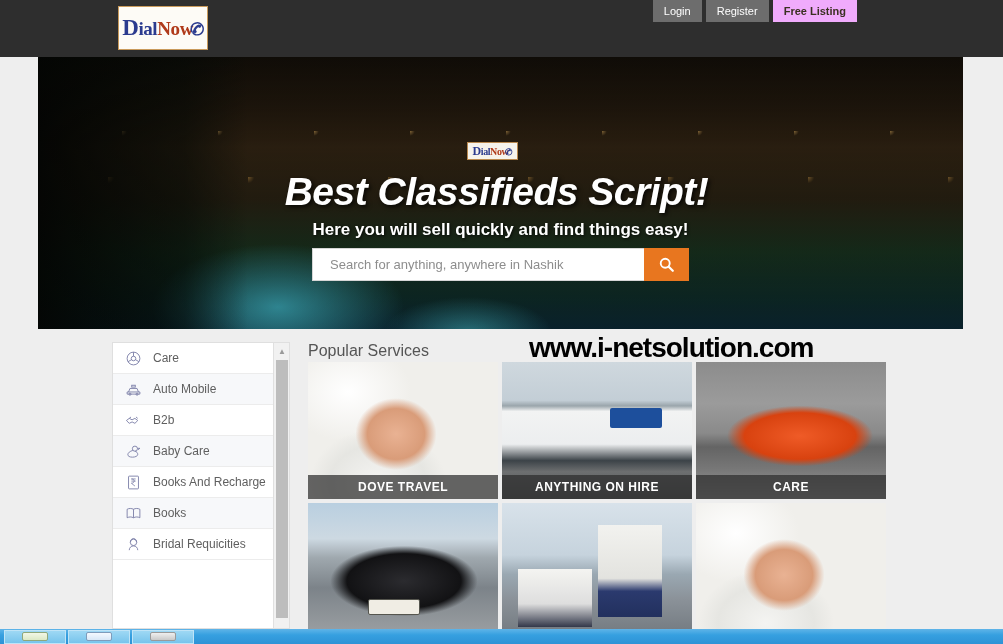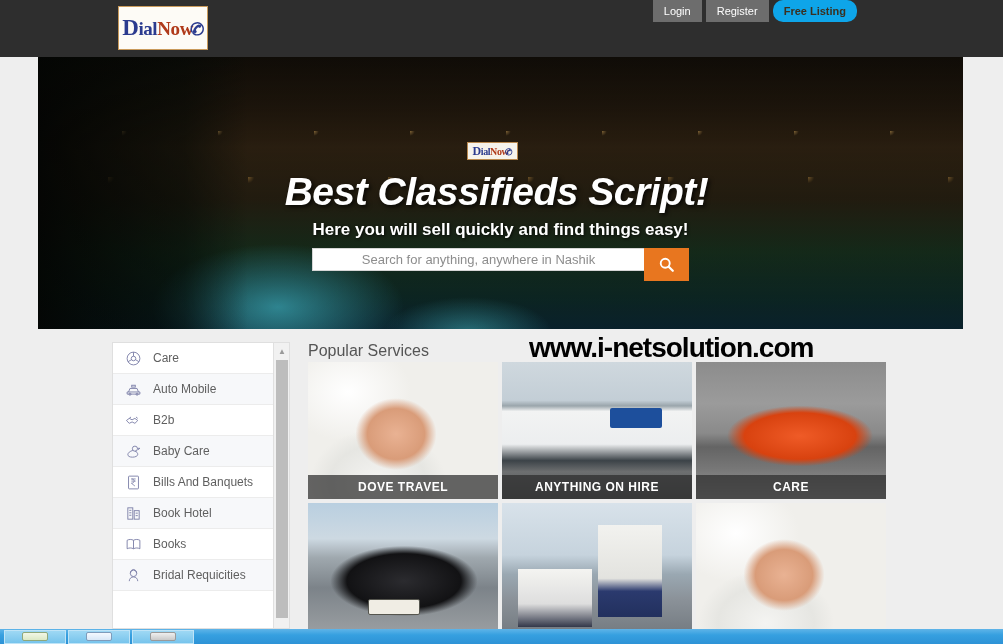--- a/index.html
+++ b/index.html
@@ -44,21 +44,21 @@
     display: flex; gap: 4px;
   }
   .nav-btn {
     height: 22px; padding: 0 11px;
     display: flex; align-items: center;
     font-size: 11px; color: #ffffff;
     background: #6d6d6d;
     cursor: pointer; border: none;
     font-family: "Liberation Sans", sans-serif;
   }
-  .nav-btn.accent { background: #0ea5e9; color: #3a3021; font-weight: bold; border-radius: 10px; }
+  .nav-btn.accent { background: #f0abfc; color: #3a3021; font-weight: bold; }
 
   
   #hero {
     position: absolute; left: 38px; top: 57px;
     width: 925px; height: 272px;
     overflow: hidden;
     background: #1a1208;
   }
   .hero-photo {
     position: absolute; inset: 0;
@@ -113,28 +113,27 @@
     color: #ffffff;
     text-shadow: 1px 1px 3px rgba(0,0,0,.75);
   }
 
   #hero-search {
     position: absolute; left: 274px; top: 191px;
     width: 377px; height: 33px;
     display: flex;
   }
   #search-input {
-    flex: 1; height: 23px;
+    flex: 1; height: 33px;
     border: 1px solid #d6d6d6; border-right: none;
     background: #ffffff;
-    padding: 0 11px;
+    padding: 0 17px;
     font-size: 13px; color: #8d8d8d;
     font-family: "Liberation Sans", sans-serif;
     outline: none;
-    text-align: center;
   }
   #search-input::placeholder { color: #8d8d8d; }
   #search-button {
     width: 45px; height: 33px;
     background: #e8761f;
     border: none; cursor: pointer;
     display: flex; align-items: center; justify-content: center;
   }
 
   
@@ -408,37 +407,23 @@
       </div>
 
 
       <div class="cat-item">
         <span class="cat-icon">
           <svg width="17" height="17" viewBox="0 0 24 24" fill="none" stroke="currentColor" stroke-width="1.3">
             <rect x="5" y="3" width="14" height="18" rx="1"></rect>
             <path d="M9 7h6M9 10h6M9 7c3 0 4 1.5 4 3s-1.5 3-4 3l5 4" stroke-width="1.2"></path>
           </svg>
         </span>
-        <span class="cat-label">Bills And Banquets</span>
-      </div>
-
-      <div class="cat-item">
-        <span class="cat-icon">
-          <svg width="17" height="17" viewBox="0 0 24 24" fill="none" stroke="currentColor" stroke-width="1.3">
-            <rect x="4" y="4" width="7" height="16"></rect>
-              <rect x="13" y="8" width="7" height="12"></rect>
-            <line x1="6" y1="7.5" x2="9" y2="7.5"></line>
-              <line x1="6" y1="11" x2="9" y2="11"></line>
-            <line x1="6" y1="14.5" x2="9" y2="14.5"></line>
-              <line x1="15" y1="11.5" x2="18" y2="11.5"></line>
-            <line x1="15" y1="15" x2="18" y2="15"></line>
-          </svg>
-        </span>
-        <span class="cat-label">Book Hotel</span>
-      </div>
+        <span class="cat-label">Books And Recharge</span>
+      </div>
+
 
       <div class="cat-item">
         <span class="cat-icon">
           <svg width="17" height="17" viewBox="0 0 24 24" fill="none" stroke="currentColor" stroke-width="1.3">
             <path d="M3 6c3-1.5 6-1.5 9 0v12c-3-1.5-6-1.5-9 0z"></path>
             <path d="M12 6c3-1.5 6-1.5 9 0v12c-3-1.5-6-1.5-9 0"></path>
           </svg>
         </span>
         <span class="cat-label">Books</span>
       </div>

